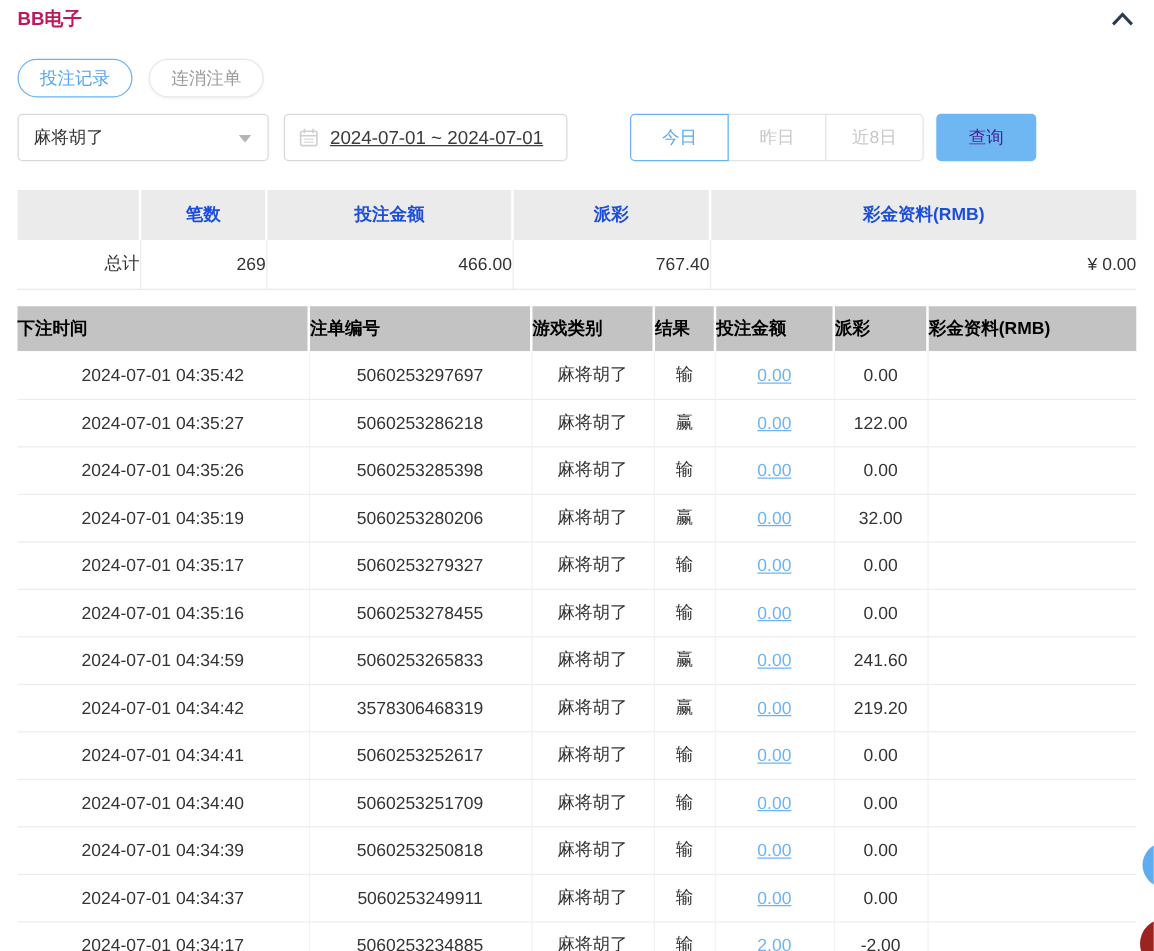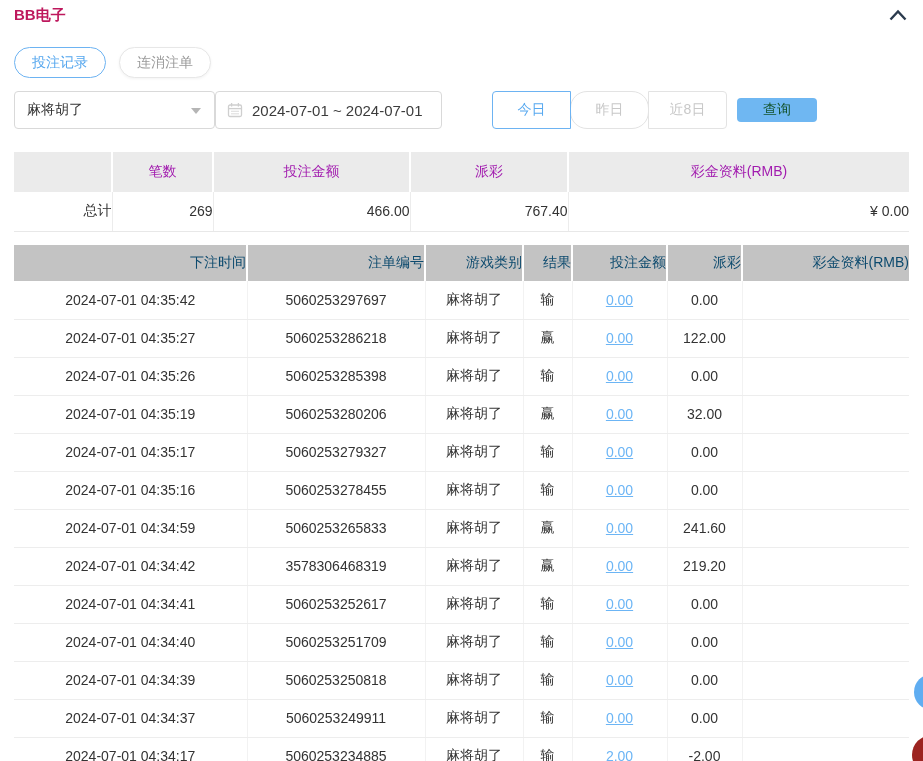--- a/index.html
+++ b/index.html
@@ -28,49 +28,49 @@
   .tab.active { border-color:#6db3f2; color:#54a6ee; box-shadow:none; }
 
   
   .filter-row { position:absolute; top:91px; left:14px; right:14px; height:38px; display:flex; align-items:center; }
   .select-box { width:201px; height:38px; border:1px solid #d9d9d9; border-radius:4px;
     display:flex; align-items:center; padding:0 12px; font-size:14px; color:#333;
     position:relative; cursor:pointer; background:#fff; }
   .select-caret { position:absolute; right:13px; top:16px; width:0; height:0;
     border-left:5px solid transparent; border-right:5px solid transparent;
     border-top:6px solid #b5b5b5; }
-  .date-box { width:227px; height:38px; border:1px solid #d9d9d9; border-radius:4px;
+  .date-box { margin-left:12px; width:227px; height:38px; border:1px solid #d9d9d9; border-radius:4px;
     display:flex; align-items:center; padding:0 11px; font-size:15px; color:#3c3c3c; gap:9px;
-    background:#fff; cursor:pointer; }
+    background:#fff; cursor:pointer;text-decoration:underline; }
   .cal-icon { flex:0 0 auto; }
   .btn-group { margin-left:10px; display:flex;padding-left:40px; }
   .range-btn { width:79px; height:38px; border:1px solid #e3e3e3; background:#fff;
     color:#c8c8c8; font-size:14px; cursor:pointer; position:relative; font-family:inherit; }
-  .range-btn + .range-btn { margin-left:-1px;border-radius:17px; }
+  .range-btn + .range-btn { margin-left:-1px; }
   .range-btn:first-child { border-radius:4px 0 0 4px; }
   .range-btn:last-child { border-radius:0 4px 4px 0; }
   .range-btn.active { border-color:#6db3f2; color:#58a9f0; z-index:1; }
-  .search-btn { margin-left:10px; width:80px; height:24px; background:#6fb7f2; border:none;
-    border-radius:4px; color:#14532d; font-size:14px; cursor:pointer; font-family:inherit; }
+  .search-btn { margin-left:10px; width:80px; height:38px; background:#6fb7f2; border:none;
+    border-radius:4px; color:#4c1d95; font-size:14px; cursor:pointer; font-family:inherit; }
 
   
   .summary-table { position:absolute; top:152px; left:14px; width:895px;
     border-collapse:collapse; table-layout:fixed; font-size:14px; }
-  .summary-table thead th { background:#ebebeb; height:40px; font-weight:400; color:#a21caf;
+  .summary-table thead th { background:#ebebeb; height:40px; font-weight:700; color:#1d4ed8;
     text-align:center; border-right:2px solid #fff; }
   .summary-table thead th:last-child { border-right:none; }
   .summary-table tbody td { height:39px; text-align:right; color:#333;
     border-right:1px solid #ececec; border-bottom:1px solid #e8e8e8; background:#fff; }
   .summary-table tbody td:last-child { border-right:none; }
 
   
   .records-table { position:absolute; top:245px; left:14px; width:895px;
     border-collapse:collapse; table-layout:fixed; font-size:14px; }
-  .records-table thead th { background:#c3c3c3; color:#0c4a6e; height:36px; font-weight:400;
-    text-align:right; border-right:2px solid #fff; }
+  .records-table thead th { background:#c3c3c3; color:#000000; height:36px; font-weight:700;
+    text-align:left; border-right:2px solid #fff; }
   .records-table thead th:last-child { border-right:none; }
   .records-table tbody td { height:38px; text-align:center; color:#333; background:#fff;
     border-bottom:1px solid #ededed; border-right:1px solid #f2f2f2; }
   .records-table tbody td:last-child { border-right:none; }
   .amount-link { color:#6cb5f5; text-decoration:underline; cursor:pointer; }
   .neg { color:#ef5d68; }
 
   
   .fab { position:absolute; border-radius:50%; cursor:pointer; }
   .fab-blue { left:914px; top:674px; width:36px; height:36px; background:#5fadf1; }

